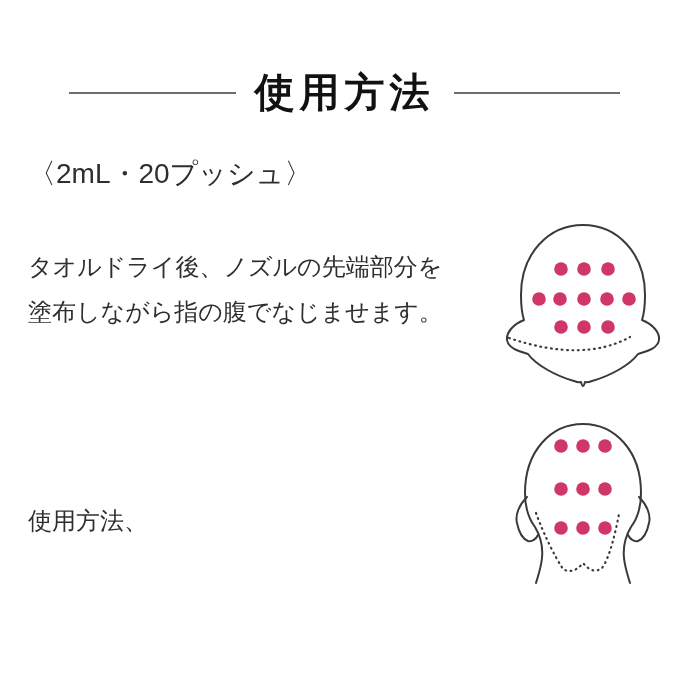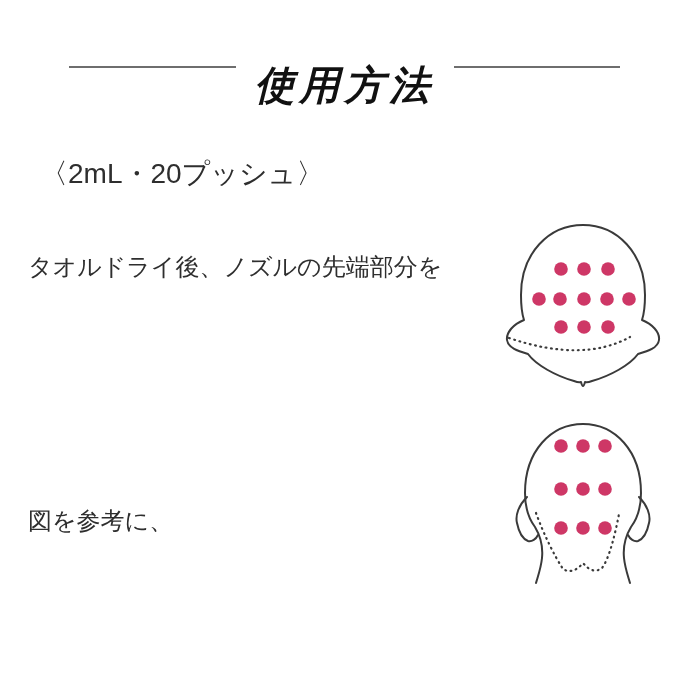--- a/index.html
+++ b/index.html
@@ -12,32 +12,32 @@
   }
   html,body{margin:0;padding:0;}
   body{background:var(--bg);font-family:"Liberation Sans","DejaVu Sans",sans-serif;}
   .canvas{
     position:relative;width:680px;height:680px;background:var(--bg);
     overflow:hidden;color:var(--text);
   }
   
   .title-row{
     position:absolute;left:69px;top:66px;width:551px;height:54px;
-    display:flex;gap:19px;font-style:italic;
+    display:flex;align-items:center;gap:19px;
   }
   .title-rule{flex:1;height:2px;background:var(--rule);}
   .page-title{
     font-family:"Liberation Serif","DejaVu Serif",serif;
     font-weight:bold;font-size:40px;letter-spacing:5px;color:var(--title);
     white-space:nowrap;line-height:1;
   }
   
   .subtitle{
     position:absolute;left:28px;top:158px;
-    font-size:28px;line-height:32px;color:var(--text);white-space:nowrap;margin-left:12px;
+    font-size:28px;line-height:32px;color:var(--text);white-space:nowrap;
   }
   .para{position:absolute;left:28px;font-size:24px;line-height:45px;color:var(--text);margin-top:30px;}
   .para-1{top:214px;}
   .para-2{top:468px;}
   .para div{white-space:nowrap;}
   
   .diagram{position:absolute;}
   .diagram-top{left:495px;top:213px;}
   .diagram-back{left:495px;top:413px;}
   .head-outline{fill:#ffffff;stroke:var(--outline);stroke-width:2;stroke-linecap:round;stroke-linejoin:round;}
@@ -55,24 +55,25 @@
   <div class="title-row">
     <div class="title-rule"></div>
     <div class="page-title">使用方法</div>
     <div class="title-rule"></div>
   </div>
 
   <div class="subtitle">〈2mL・20プッシュ〉</div>
 
   <div class="para para-1">
     <div>タオルドライ後、ノズルの先端部分を</div>
+    <div>塗布しながら指の腹でなじませます。</div>
   </div>
 
   <div class="para para-2">
-    <div>図を参考に、</div>
+    <div>使用方法、</div>
   </div>
 
   <svg class="diagram diagram-top" width="176" height="196" viewBox="0 0 176 196">
     <path class="head-outline" d="
       M 88 12
       C 122 12 150 40 150 82
       C 150 92 149 101 147 107
       C 157 111 165 119 164 127
       C 163 135 153 138 143 141
       C 135 152 115 163 97 168

